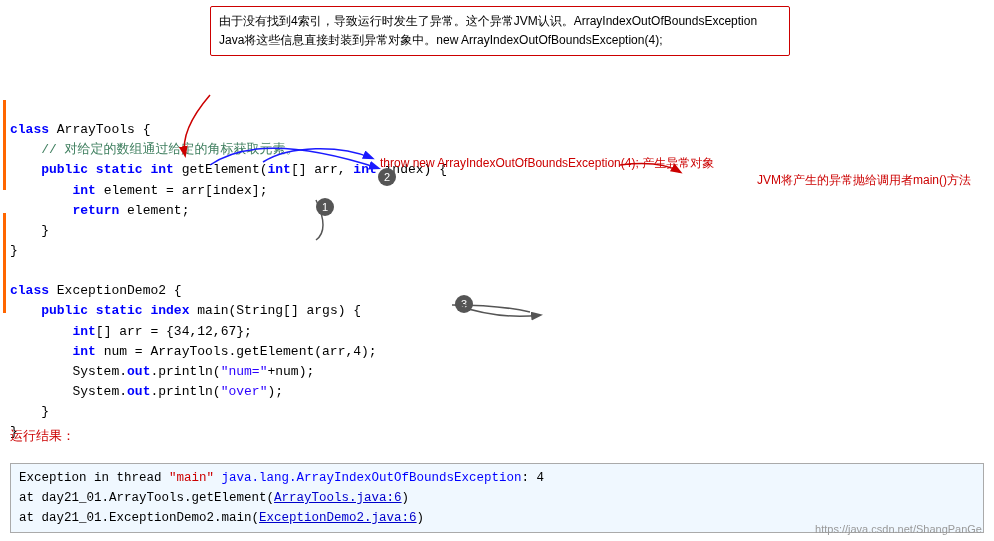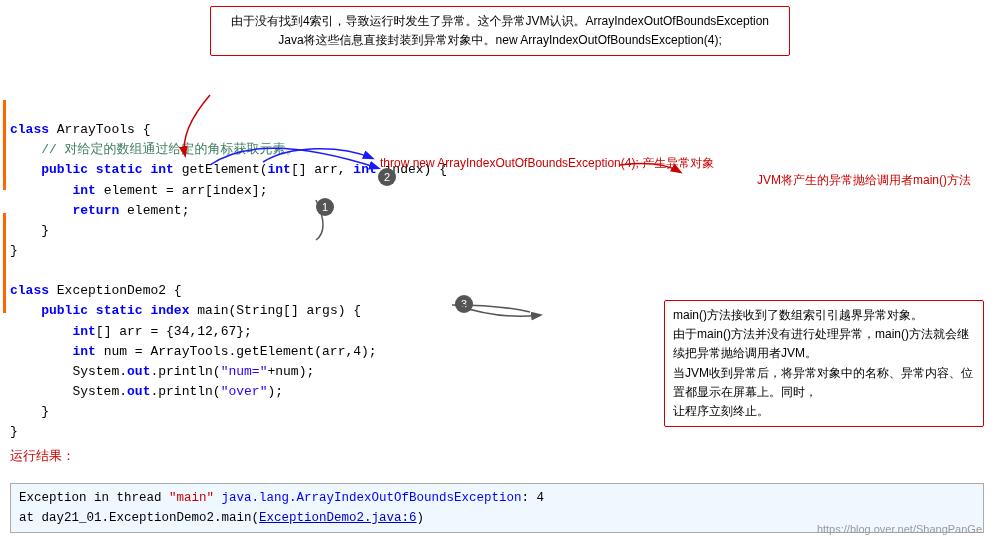--- a/index.html
+++ b/index.html
@@ -44,21 +44,20 @@
       font-size: 12px;
       line-height: 1.6;
       color: #000;
     }
 
     .box-top-right {
       top: 6px;
       left: 210px;
       right: 10px;
       max-width: 580px;
-      text-align: center;
     }
 
     .box-bottom-right {
       top: 305px;
       right: 10px;
       width: 310px;
       font-size: 12px;
     }
 
     
@@ -173,26 +172,20 @@
   <div class="num-circle" style="top: 198px; left: 316px;">
     <span>1</span>
   </div>
   <div class="num-circle" style="top: 168px; left: 378px;">
     <span>2</span>
   </div>
   <div class="num-circle" style="top: 295px; left: 455px;">
     <span>3</span>
   </div>
 
-  <div class="annotation-box box-bottom-right" style="top:300px; right:10px; width:320px; font-size:12px;">
-    <div>main()方法接收到了数组索引引越界异常对象。</div>
-    <div>由于main()方法并没有进行处理异常，main()方法就会继续把异常抛给调用者JVM。</div>
-    <div>当JVM收到异常后，将异常对象中的名称、异常内容、位置都显示在屏幕上。同时，</div>
-    <div>让程序立刻终止。</div>
-  </div>
 
   <div class="vline" style="position:absolute; top:100px; left:3px; height:90px; background:#ff6600;"></div>
   <div class="vline" style="position:absolute; top:213px; left:3px; height:100px; background:#ff6600;"></div>
 
   <svg class="arrows-svg">
 
     <path d="M 210 165 Q 260 130 378 168" stroke="#1a1aff" stroke-width="1.5" fill="none" marker-end="url(#arrowBlue)"></path>
 
     <path d="M 316 200 Q 330 230 316 240" stroke="#555" stroke-width="1.5" fill="none"></path>
 
@@ -219,20 +212,23 @@
     </defs>
   </svg>
 
   <div class="result-area" style="position:absolute; bottom:8px; left:10px; right:10px;">
     <div class="result-label">运行结果：</div>
     <div class="result-box">
       <div>
         <span style="color:#000">Exception in thread </span><span style="color:#cc0000">"main"</span><span style="color:#0000ff"> java.lang.ArrayIndexOutOfBoundsException</span><span style="color:#000">: 4</span>
       </div>
       <div>
+        <span style="color:#000">    at day21_01.ArrayTools.getElement(</span><span class="blue-link">ArrayTools.java:6</span><span style="color:#000">)</span>
+      </div>
+      <div>
         <span style="color:#000">    at day21_01.ExceptionDemo2.main(</span><span class="blue-link">ExceptionDemo2.java:6</span><span style="color:#000">)</span>
       </div>
     </div>
   </div>
 
-  <div class="watermark">https://blog.over.net/ShangPanGe</div>
+  <div class="watermark">https://java.csdn.net/ShangPanGe</div>
 
 </div>
 
 </body></html>

